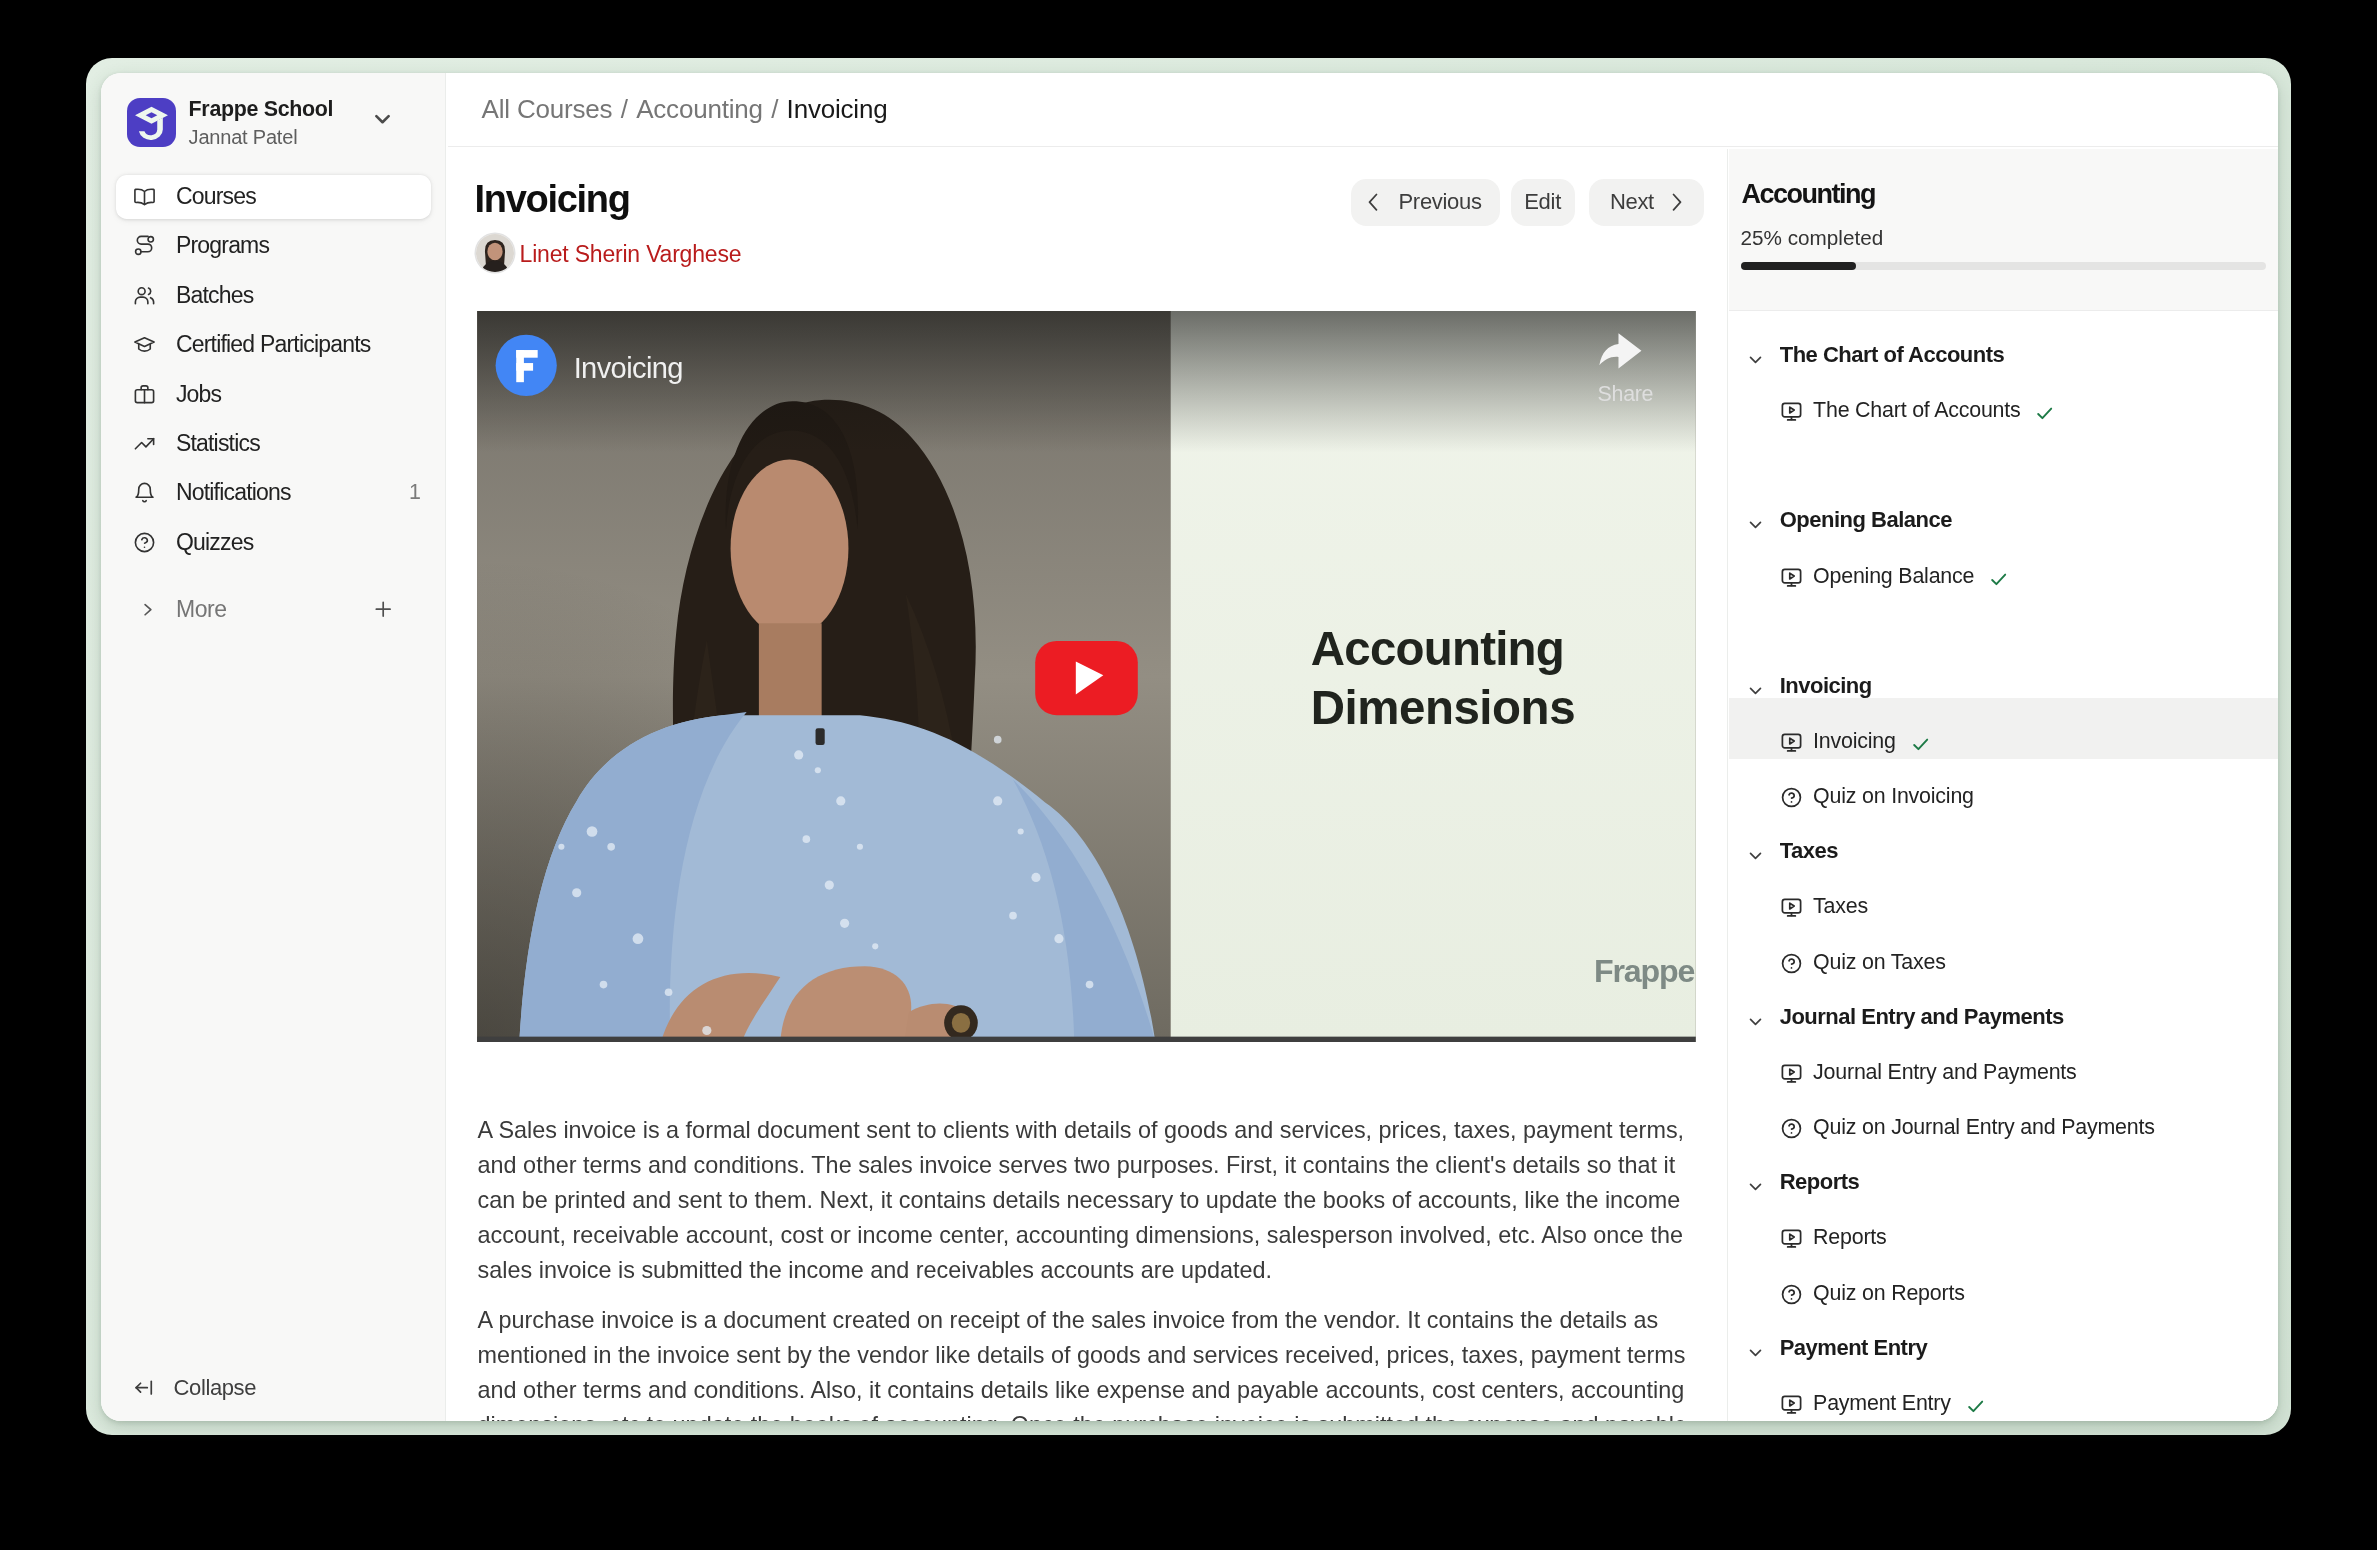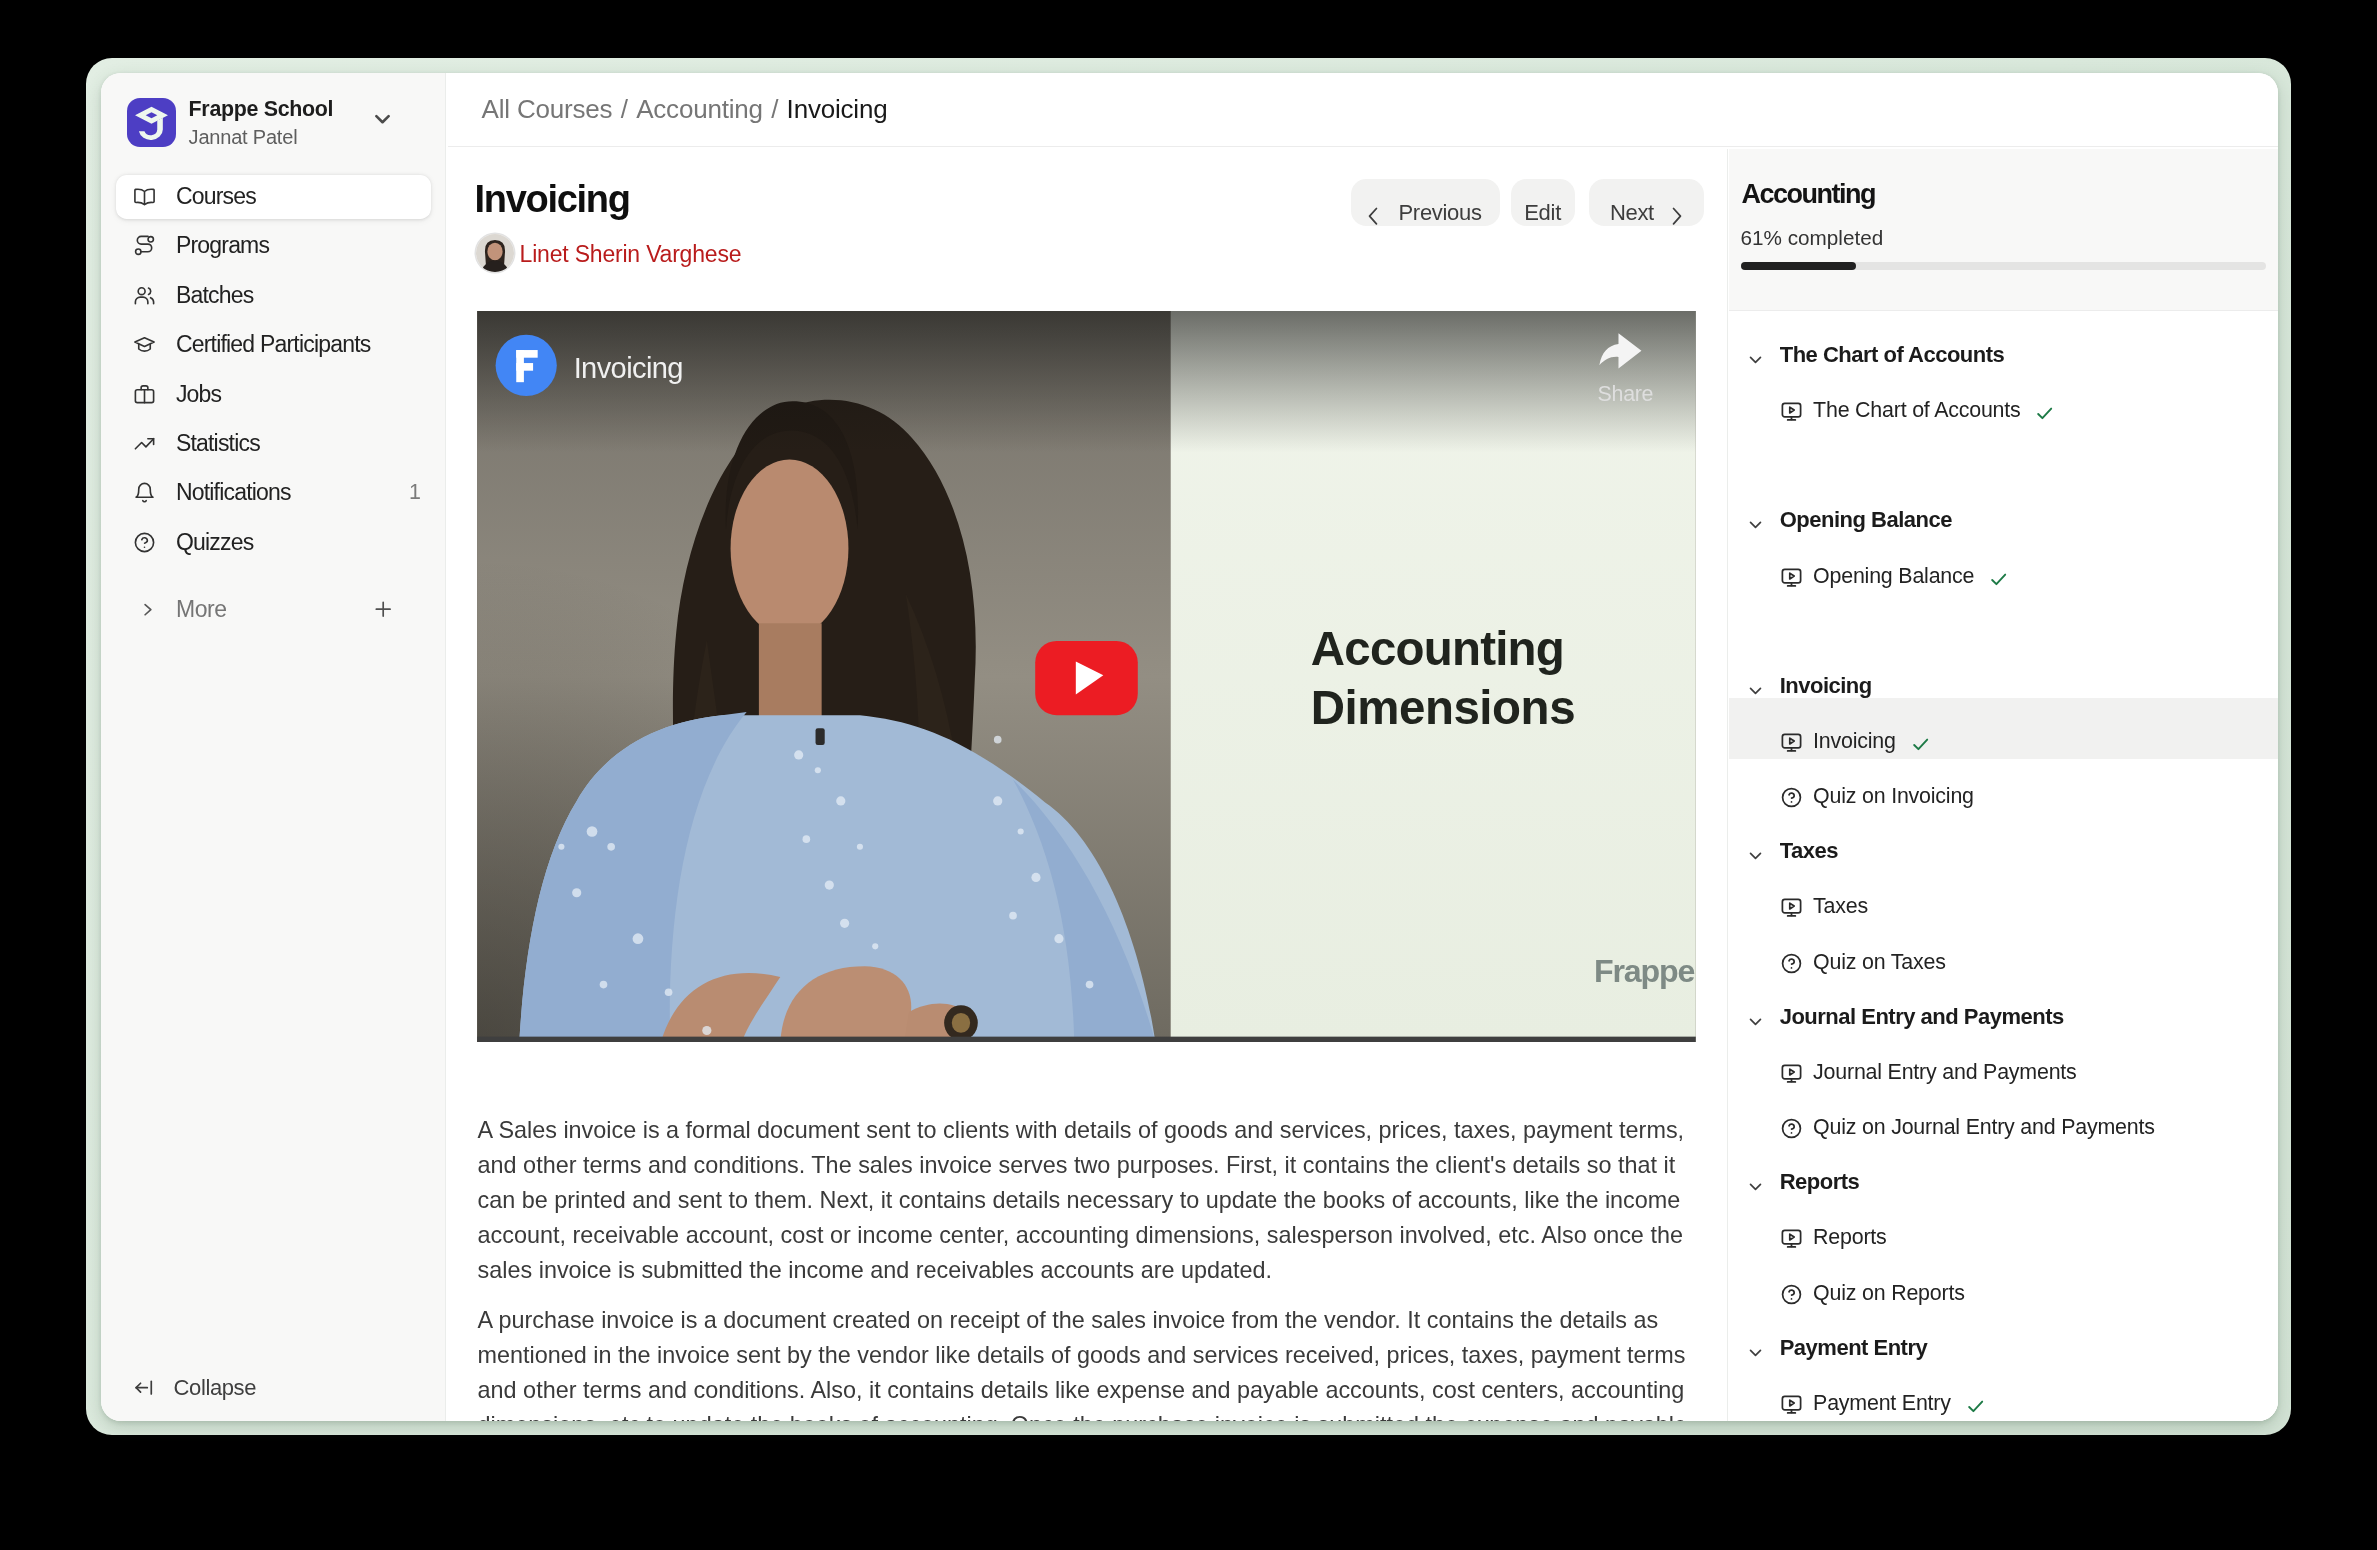--- a/index.html
+++ b/index.html
@@ -22,21 +22,21 @@
 .more .lb{position:absolute;left:60px;font-size:23px;color:#757575;letter-spacing:-0.4px}
 .collapse{position:absolute;left:26px;top:1296px;height:38px;display:flex;align-items:center;color:#3d3d3d}
 .collapse .lb{position:absolute;left:47px;font-size:22px;color:#3f3f3f;white-space:nowrap;letter-spacing:-0.4px}
 
 .topbar{position:absolute;left:347px;right:0;top:0;height:74px;background:#fff;border-bottom:1.5px solid #ececec}
 .crumb{position:absolute;left:34px;top:0;height:73px;display:flex;align-items:center;padding-top:1.5px;font-size:26px;color:#767676;white-space:nowrap;letter-spacing:-0.2px}
 .crumb b{color:#191919;font-weight:400}
 .crumb .sep{margin:0 8.4px}
 .main{position:absolute;left:347px;top:76px;width:1279px;bottom:0;background:#fff}
 .h1{position:absolute;left:27px;top:29px;font-size:38px;font-weight:700;color:#0f0f0f;letter-spacing:-1.3px}
-.btn{position:absolute;top:30px;height:47px;border-radius:15.3px;background:#f2f2f1;color:#3d3d3d;font-size:22px;display:flex;align-items:flex-end;justify-content:center;letter-spacing:-0.3px}
+.btn{position:absolute;top:30px;height:47px;border-radius:15.3px;background:#f2f2f1;color:#3d3d3d;font-size:22px;display:flex;align-items:center;justify-content:center;letter-spacing:-0.3px}
 .avatar{position:absolute;left:28px;top:85px;width:38px;height:38px;border-radius:50%;overflow:hidden;box-shadow:0 0 0 1.5px #e2e2e2}
 .author{position:absolute;left:72px;top:92px;font-size:23px;color:#b91c1c;letter-spacing:-0.2px}
 .video{position:absolute;left:29px;top:162px;width:1219px;height:731px;background:#7d786e;overflow:hidden}
 .para{position:absolute;left:30px;font-size:23.4px;line-height:35px;color:#3a3a3a;white-space:nowrap;letter-spacing:0}
 
 .rb{position:absolute;left:1626px;right:0;top:76px;bottom:0;background:#fff;border-left:1.5px solid #ebedeb}
 .rbhead{position:absolute;left:1.5px;right:0;top:0;height:162px;background:#f8f8f7;border-bottom:1.5px solid #ececec}
 .rbtitle{position:absolute;left:12.3px;top:30px;font-size:27px;font-weight:700;color:#141414;letter-spacing:-1.5px}
 .rbsub{position:absolute;left:11.5px;top:77px;font-size:20.7px;color:#333}
 .pbar{position:absolute;left:12.3px;top:113px;width:525px;height:8.4px;border-radius:4.6px;background:#e4e4e3}
@@ -274,21 +274,21 @@
   <rect x="0" y="948" width="1592" height="7" fill="#3f3f3f"></rect>
 </svg>
 </div>
   <div class="para" style="top:964px">A Sales invoice is a formal document sent to clients with details of goods and services, prices, taxes, payment terms,<br>and other terms and conditions. The sales invoice serves two purposes. First, it contains the client's details so that it<br>can be printed and sent to them. Next, it contains details necessary to update the books of accounts, like the income<br>account, receivable account, cost or income center, accounting dimensions, salesperson involved, etc. Also once the<br>sales invoice is submitted the income and receivables accounts are updated.</div>
   <div class="para" style="top:1154px">A purchase invoice is a document created on receipt of the sales invoice from the vendor. It contains the details as<br>mentioned in the invoice sent by the vendor like details of goods and services received, prices, taxes, payment terms<br>and other terms and conditions. Also, it contains details like expense and payable accounts, cost centers, accounting<br>dimensions, etc to update the books of accounting. Once the purchase invoice is submitted the expense and payable</div>
 </div>
 
 <div class="rb">
   <div class="rbhead">
     <div class="rbtitle">Accounting</div>
-    <div class="rbsub">61% completed</div>
+    <div class="rbsub">25% completed</div>
     <div class="pbar">
             <i></i>
           </div>
   </div>
   <div class="rblist">
     <div class="hl"></div>
 <div class="row" style="top:0px">
             <svg class="chev" width="17" height="17" viewBox="0 0 24 24" fill="none" stroke="#3f3f3f" stroke-width="2.4" stroke-linecap="round" stroke-linejoin="round">
               <path d="M5 9l7 7 7-7"></path>
             </svg>

